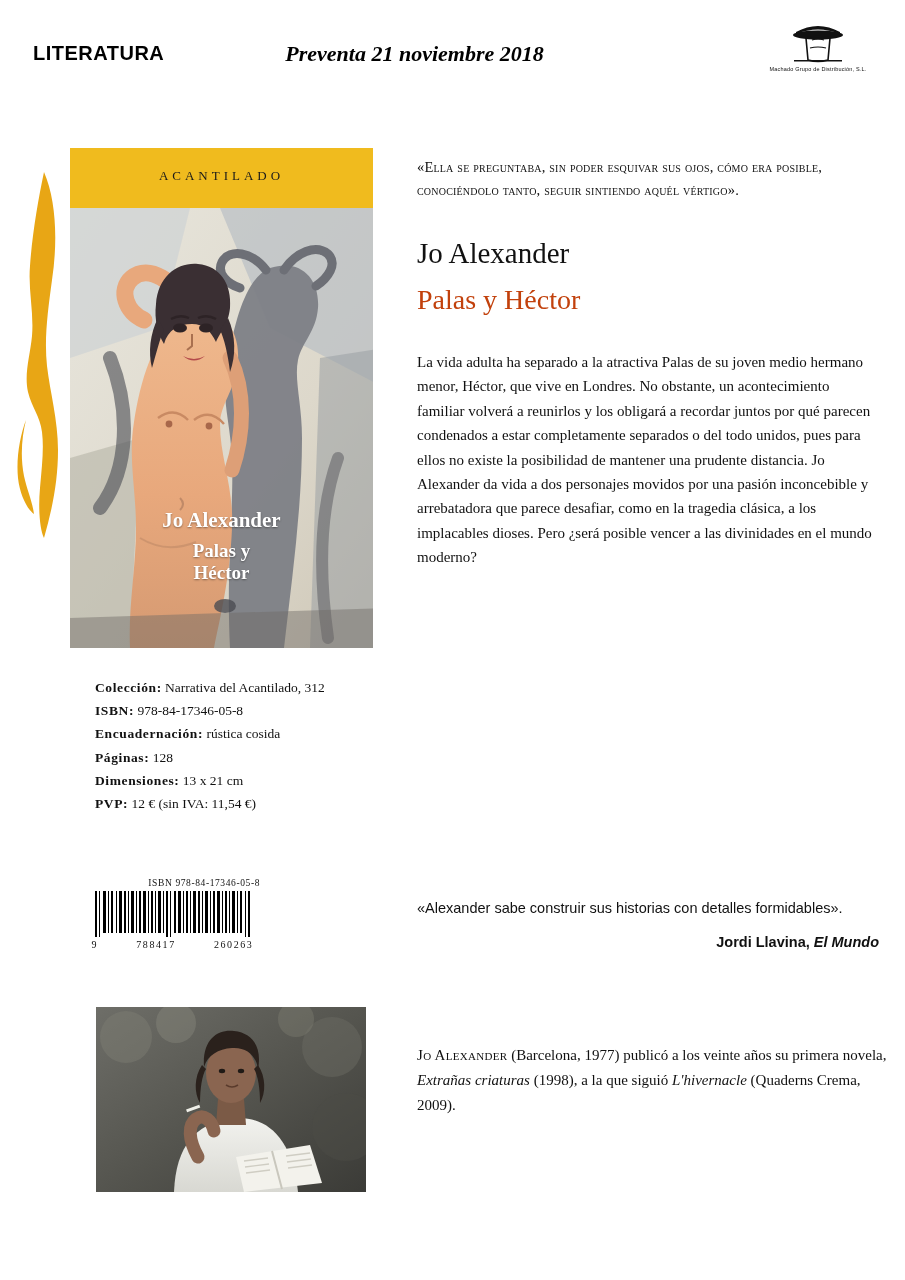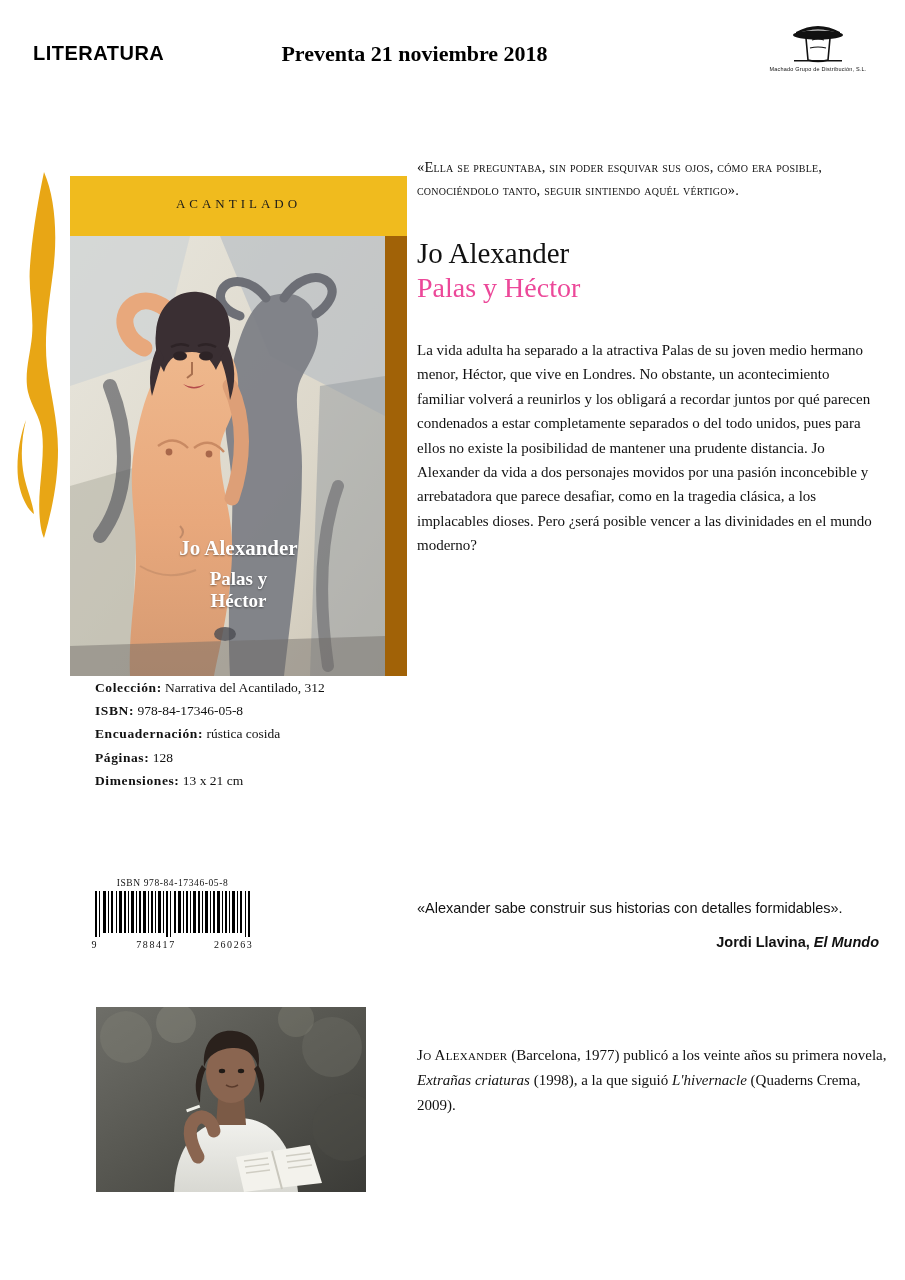--- a/index.html
+++ b/index.html
@@ -35,20 +35,21 @@
   .presale {
     position: absolute;
     left: 4px; right: 0;
     top: 41px;
     text-align: center;
     font-family: "Liberation Serif", serif;
     font-weight: bold;
     font-size: 22px;
     color: #000;
     padding-right: 80px;
+    font-style: italic;
   }
   .publisher-logo {
     position: absolute;
     right: 38px;
     top: 18px;
     width: 98px;
     text-align: center;
   }
   .logo-mark {
     width: 64px;
@@ -72,25 +73,24 @@
     top: 170px;
     width: 56px;
     height: 370px;
   }
 
   
   .cover {
     position: absolute;
     left: 70px;
     top: 148px;
-    width: 337px;
+    width: 303px;
     height: 500px;
     background: #a16207;
     overflow: hidden;
-    margin-top: 28px;
   }
   .cover-top {
     position: absolute;
     top: 0; left: 0; right: 0;
     height: 60px;
     background: #f0bb1e;
   }
   .cover-imprint {
     position: absolute;
     top: 20px; left: 0; right: 0;
@@ -146,24 +146,24 @@
     letter-spacing: 0.2px;
     color: #111;
   }
   .author-name {
     margin-top: 35px;
     font-family: "Liberation Serif", serif;
     font-size: 29px;
     color: #111;
   }
   .book-title {
-    margin-top: 2px;
+    margin-top: 14px;
     font-family: "Liberation Serif", serif;
     font-size: 28px;
-    color: #ec4899;
+    color: #c2410c;
   }
   .synopsis {
     margin-top: 34px;
     font-family: Liberation Serif, serif;
     font-size: 15px;
     line-height: 1.63;
     color: #111;
     text-align: left;
   }
 
@@ -182,21 +182,21 @@
     font-weight: bold;
     letter-spacing: 0.6px;
   }
 
   
   .barcode-block {
     position: absolute;
     left: 85px;
     top: 878px;
     width: 175px;
-    text-align: center;
+    text-align: right;
   }
   .barcode-isbn {
     font-family: "Liberation Serif", serif;
     font-size: 9.5px;
     letter-spacing: 0.6px;
     color: #111;
     margin-bottom: 3px;
   }
   .barcode-isbn .bc-pref { font-variant: small-caps; }
   .bars {
@@ -394,20 +394,24 @@
     <span class="lbl">Encuadernación:</span>
     <span>rústica cosida</span>
   </div>
   <div>
     <span class="lbl">Páginas:</span>
     <span>128</span>
   </div>
   <div>
     <span class="lbl">Dimensiones:</span>
     <span>13 x 21 cm</span>
+  </div>
+  <div>
+    <span class="lbl">PVP:</span>
+    <span>12 € (sin IVA: 11,54 €)</span>
   </div>
 </div>
 
 <div class="barcode-block">
   <div class="barcode-isbn">
     <span class="bc-pref">ISBN</span>
     <span>978-84-17346-05-8</span>
   </div>
   <div class="bars">
     <svg viewBox="0 0 160 46" width="160" height="46" preserveAspectRatio="none" aria-hidden="true">

